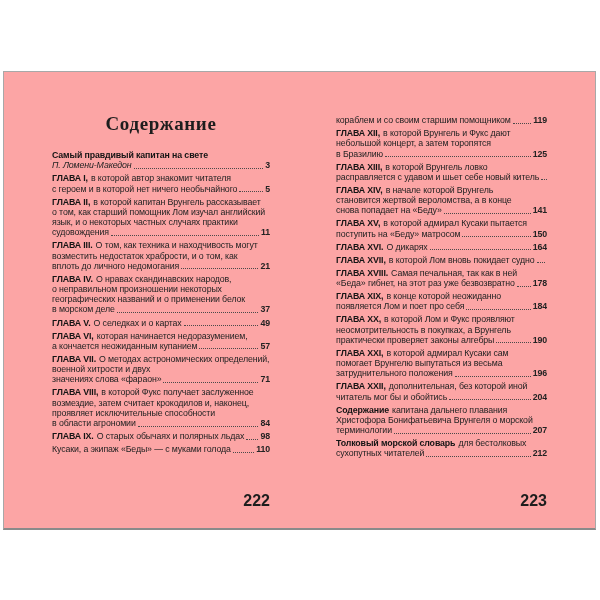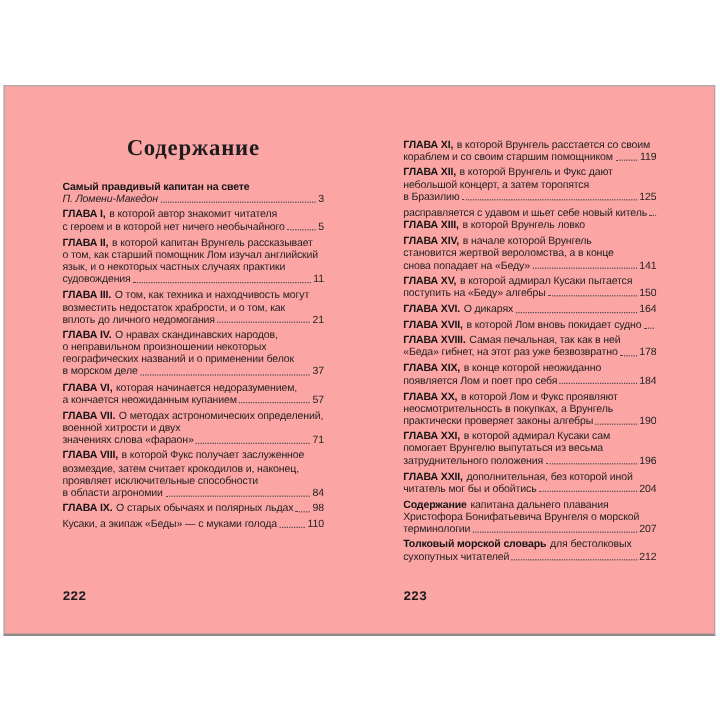--- a/index.html
+++ b/index.html
@@ -52,28 +52,28 @@
   .line span { white-space: pre; }
   .b { font-weight: bold; color: #141414; margin-right: 3px; }
   .i { font-style: italic; }
   .leader {
     flex: 1 1 auto;
     min-width: 8px;
     border-bottom: 1px dotted #4a4a4a;
     margin: 0 2px 1.6px 2px;
     height: 0;
   }
-  .pref { flex: 0 0 auto; color: #232323; }
+  .pref { flex: 0 0 auto; color: #232323; font-weight: bold; }
   .pagenum {
     position: absolute;
     top: 420px;
-    text-align: left;
-    font-family: Liberation Mono, monospace;
+    text-align: right;
+    font-family: Liberation Sans, sans-serif;
     font-weight: bold;
-    font-size: 11px;
+    font-size: 16px;
     color: #1d1d1d;
   }
   .pagenum-left  { left: 48px;  width: 218px; }
   .pagenum-right { left: 332px; width: 211px; }
 </style>
 </head>
 <body>
 
 <div class="photo">
   <div class="page-block">
@@ -145,20 +145,28 @@
             <span>географических названий и о применении белок</span>
           </div>
           <div class="line">
             <span>в морском деле</span>
             <span class="leader"></span>
             <span class="pref">37</span>
           </div>
         </div>
         <div class="entry">
           <div class="line">
+            <span class="b">ГЛАВА V.</span>
+            <span>О селедках и о картах</span>
+            <span class="leader"></span>
+            <span class="pref">49</span>
+          </div>
+        </div>
+        <div class="entry">
+          <div class="line">
             <span class="b">ГЛАВА VI,</span>
             <span>которая начинается недоразумением,</span>
           </div>
           <div class="line">
             <span>а кончается неожиданным купанием</span>
             <span class="leader"></span>
             <span class="pref">57</span>
           </div>
         </div>
         <div class="entry">
@@ -205,24 +213,20 @@
             <span>Кусаки, а экипаж «Беды» — с муками голода</span>
             <span class="leader"></span>
             <span class="pref">110</span>
           </div>
         </div>
       </div>
 
     <div class="col col-right">
         <div class="entry">
           <div class="line">
-            <span class="b">ГЛАВА XI,</span>
-            <span>в которой Врунгель расстается со своим</span>
-          </div>
-          <div class="line">
             <span>кораблем и со своим старшим помощником</span>
             <span class="leader"></span>
             <span class="pref">119</span>
           </div>
         </div>
         <div class="entry">
           <div class="line">
             <span class="b">ГЛАВА XII,</span>
             <span>в которой Врунгель и Фукс дают</span>
           </div>
@@ -230,27 +234,27 @@
             <span>небольшой концерт, а затем торопятся</span>
           </div>
           <div class="line">
             <span>в Бразилию</span>
             <span class="leader"></span>
             <span class="pref">125</span>
           </div>
         </div>
         <div class="entry">
           <div class="line">
-            <span>расправляется с удавом и шьет себе новый китель</span>
-            <span class="leader"></span>
-          </div>
-          <div class="line">
             <span class="b">ГЛАВА XIII,</span>
             <span>в которой Врунгель ловко</span>
           </div>
+          <div class="line">
+            <span>расправляется с удавом и шьет себе новый китель</span>
+            <span class="leader"></span>
+          </div>
         </div>
         <div class="entry">
           <div class="line">
             <span class="b">ГЛАВА XIV,</span>
             <span>в начале которой Врунгель</span>
           </div>
           <div class="line">
             <span>становится жертвой вероломства, а в конце</span>
           </div>
           <div class="line">
@@ -258,21 +262,21 @@
             <span class="leader"></span>
             <span class="pref">141</span>
           </div>
         </div>
         <div class="entry">
           <div class="line">
             <span class="b">ГЛАВА XV,</span>
             <span>в которой адмирал Кусаки пытается</span>
           </div>
           <div class="line">
-            <span>поступить на «Беду» алгебры</span>
+            <span>поступить на «Беду» матросом</span>
             <span class="leader"></span>
             <span class="pref">150</span>
           </div>
         </div>
         <div class="entry">
           <div class="line">
             <span class="b">ГЛАВА XVI.</span>
             <span>О дикарях</span>
             <span class="leader"></span>
             <span class="pref">164</span>

